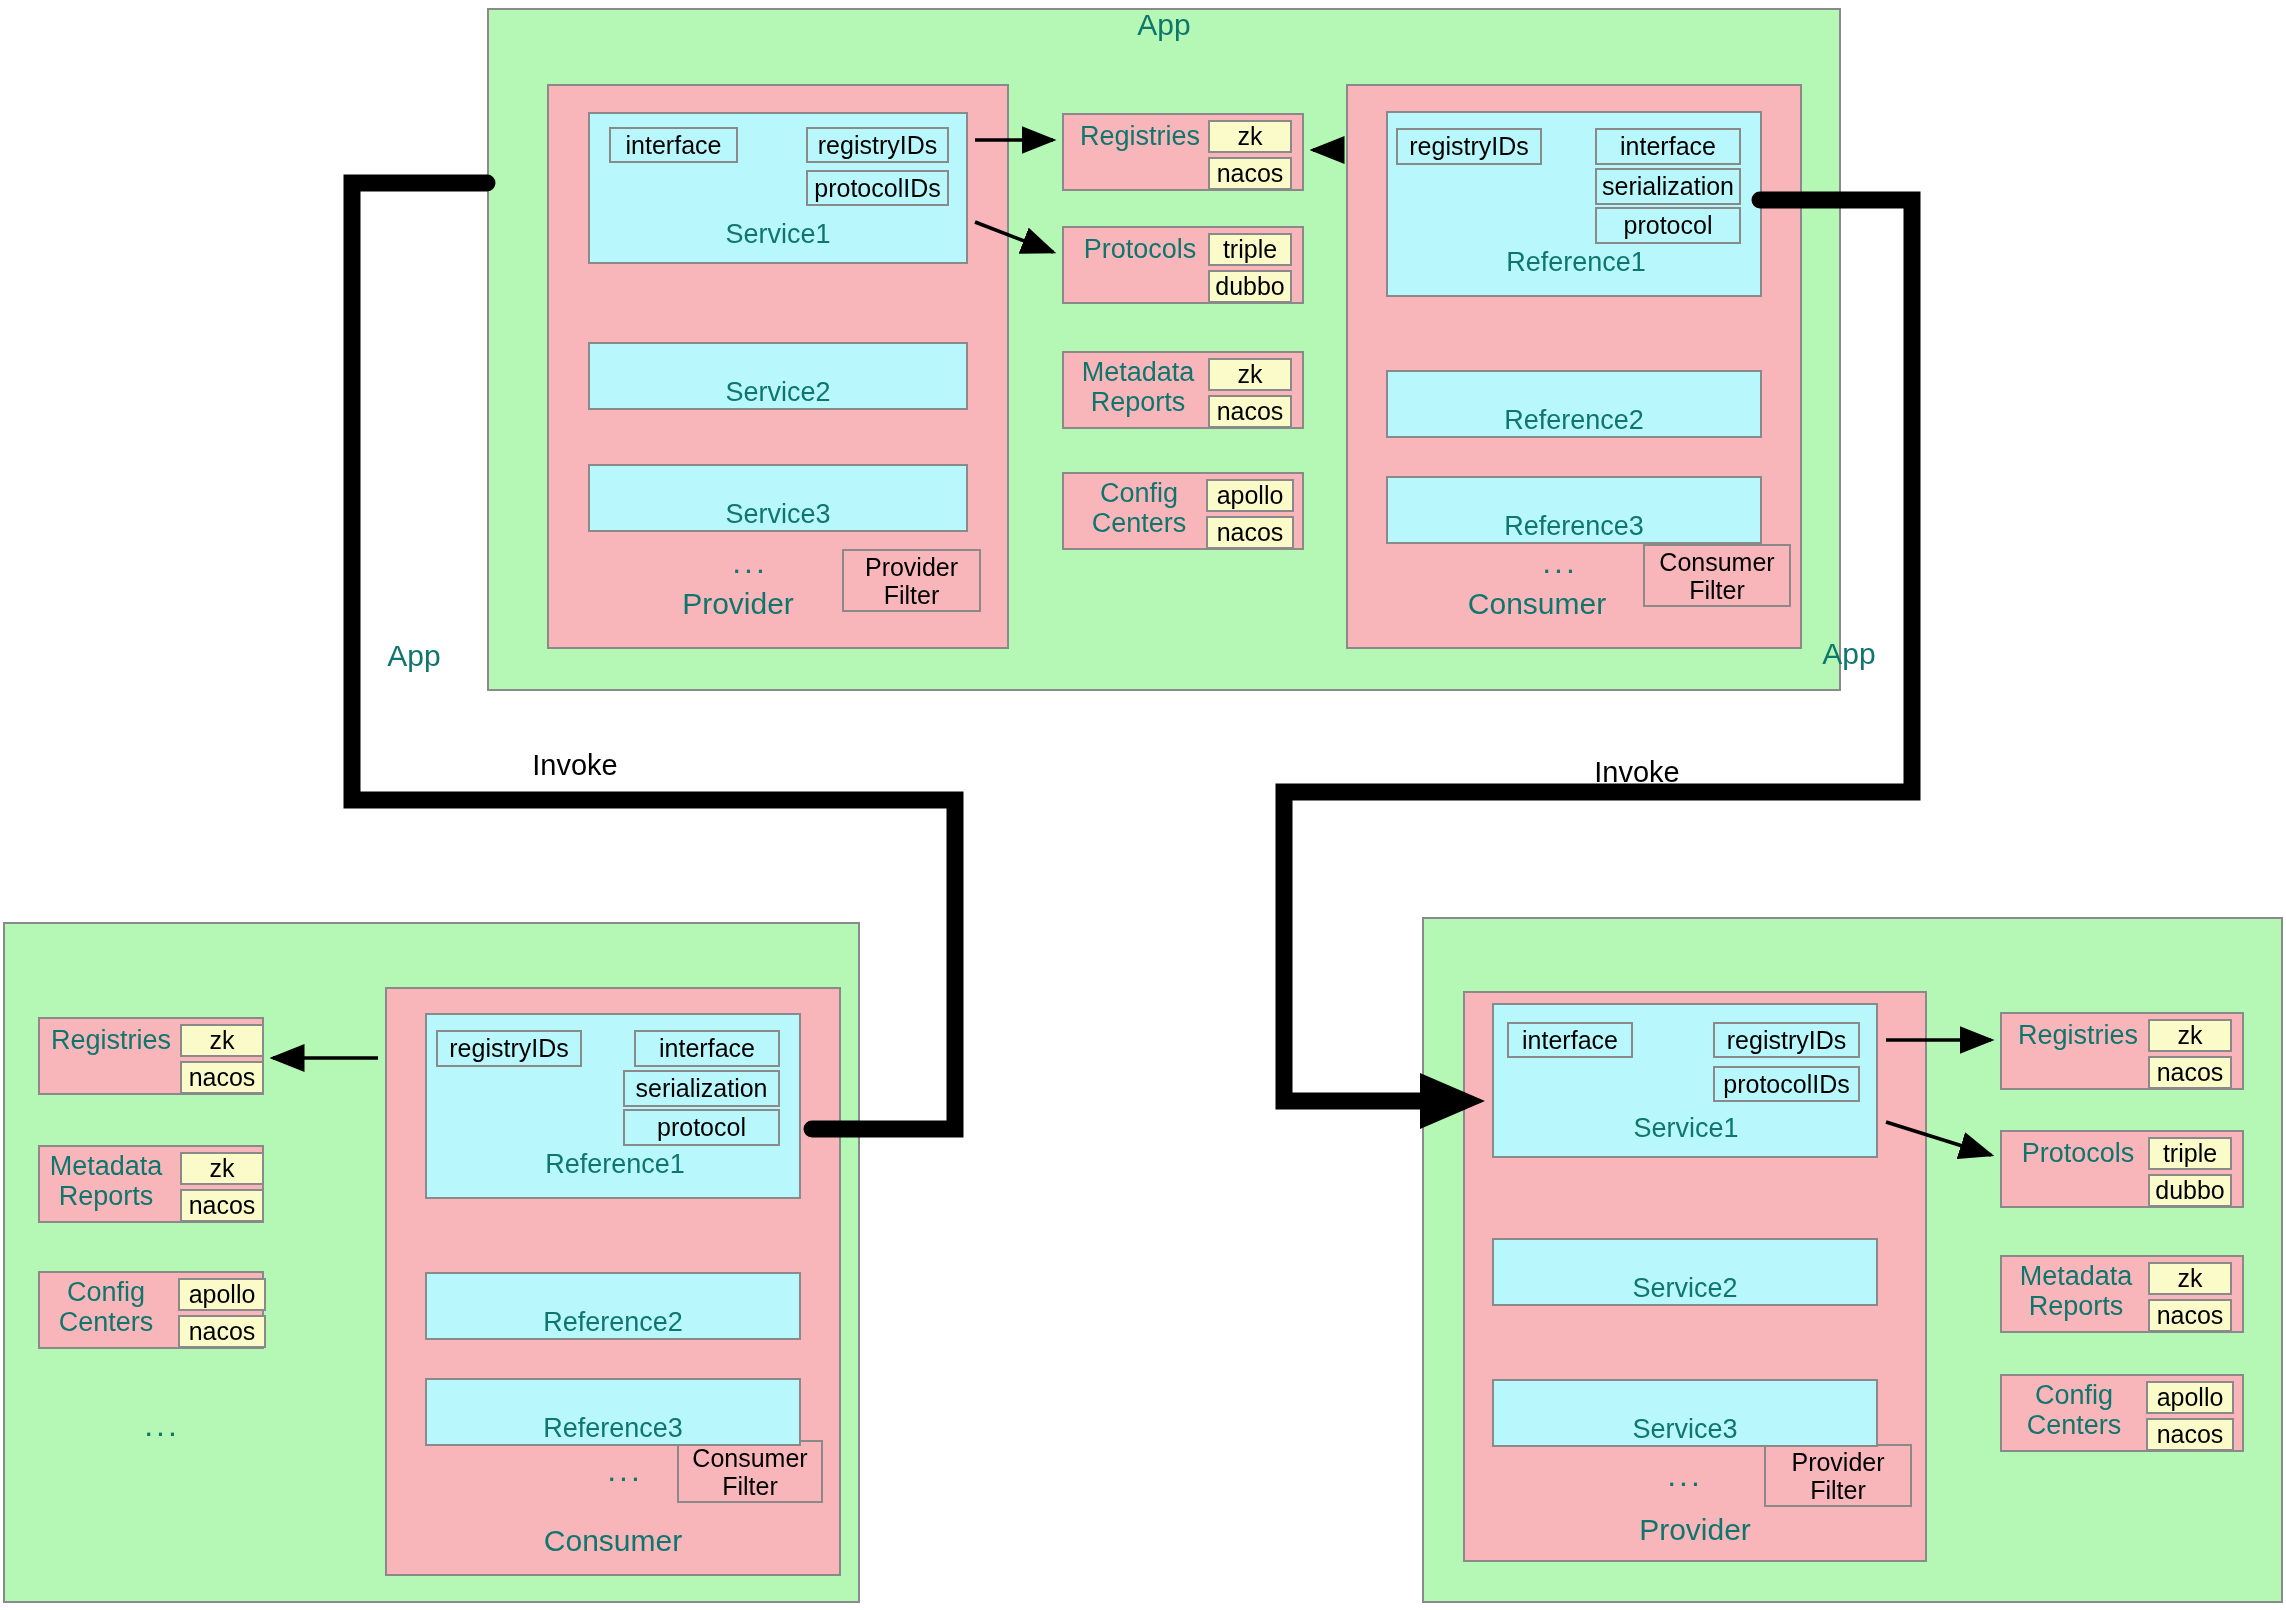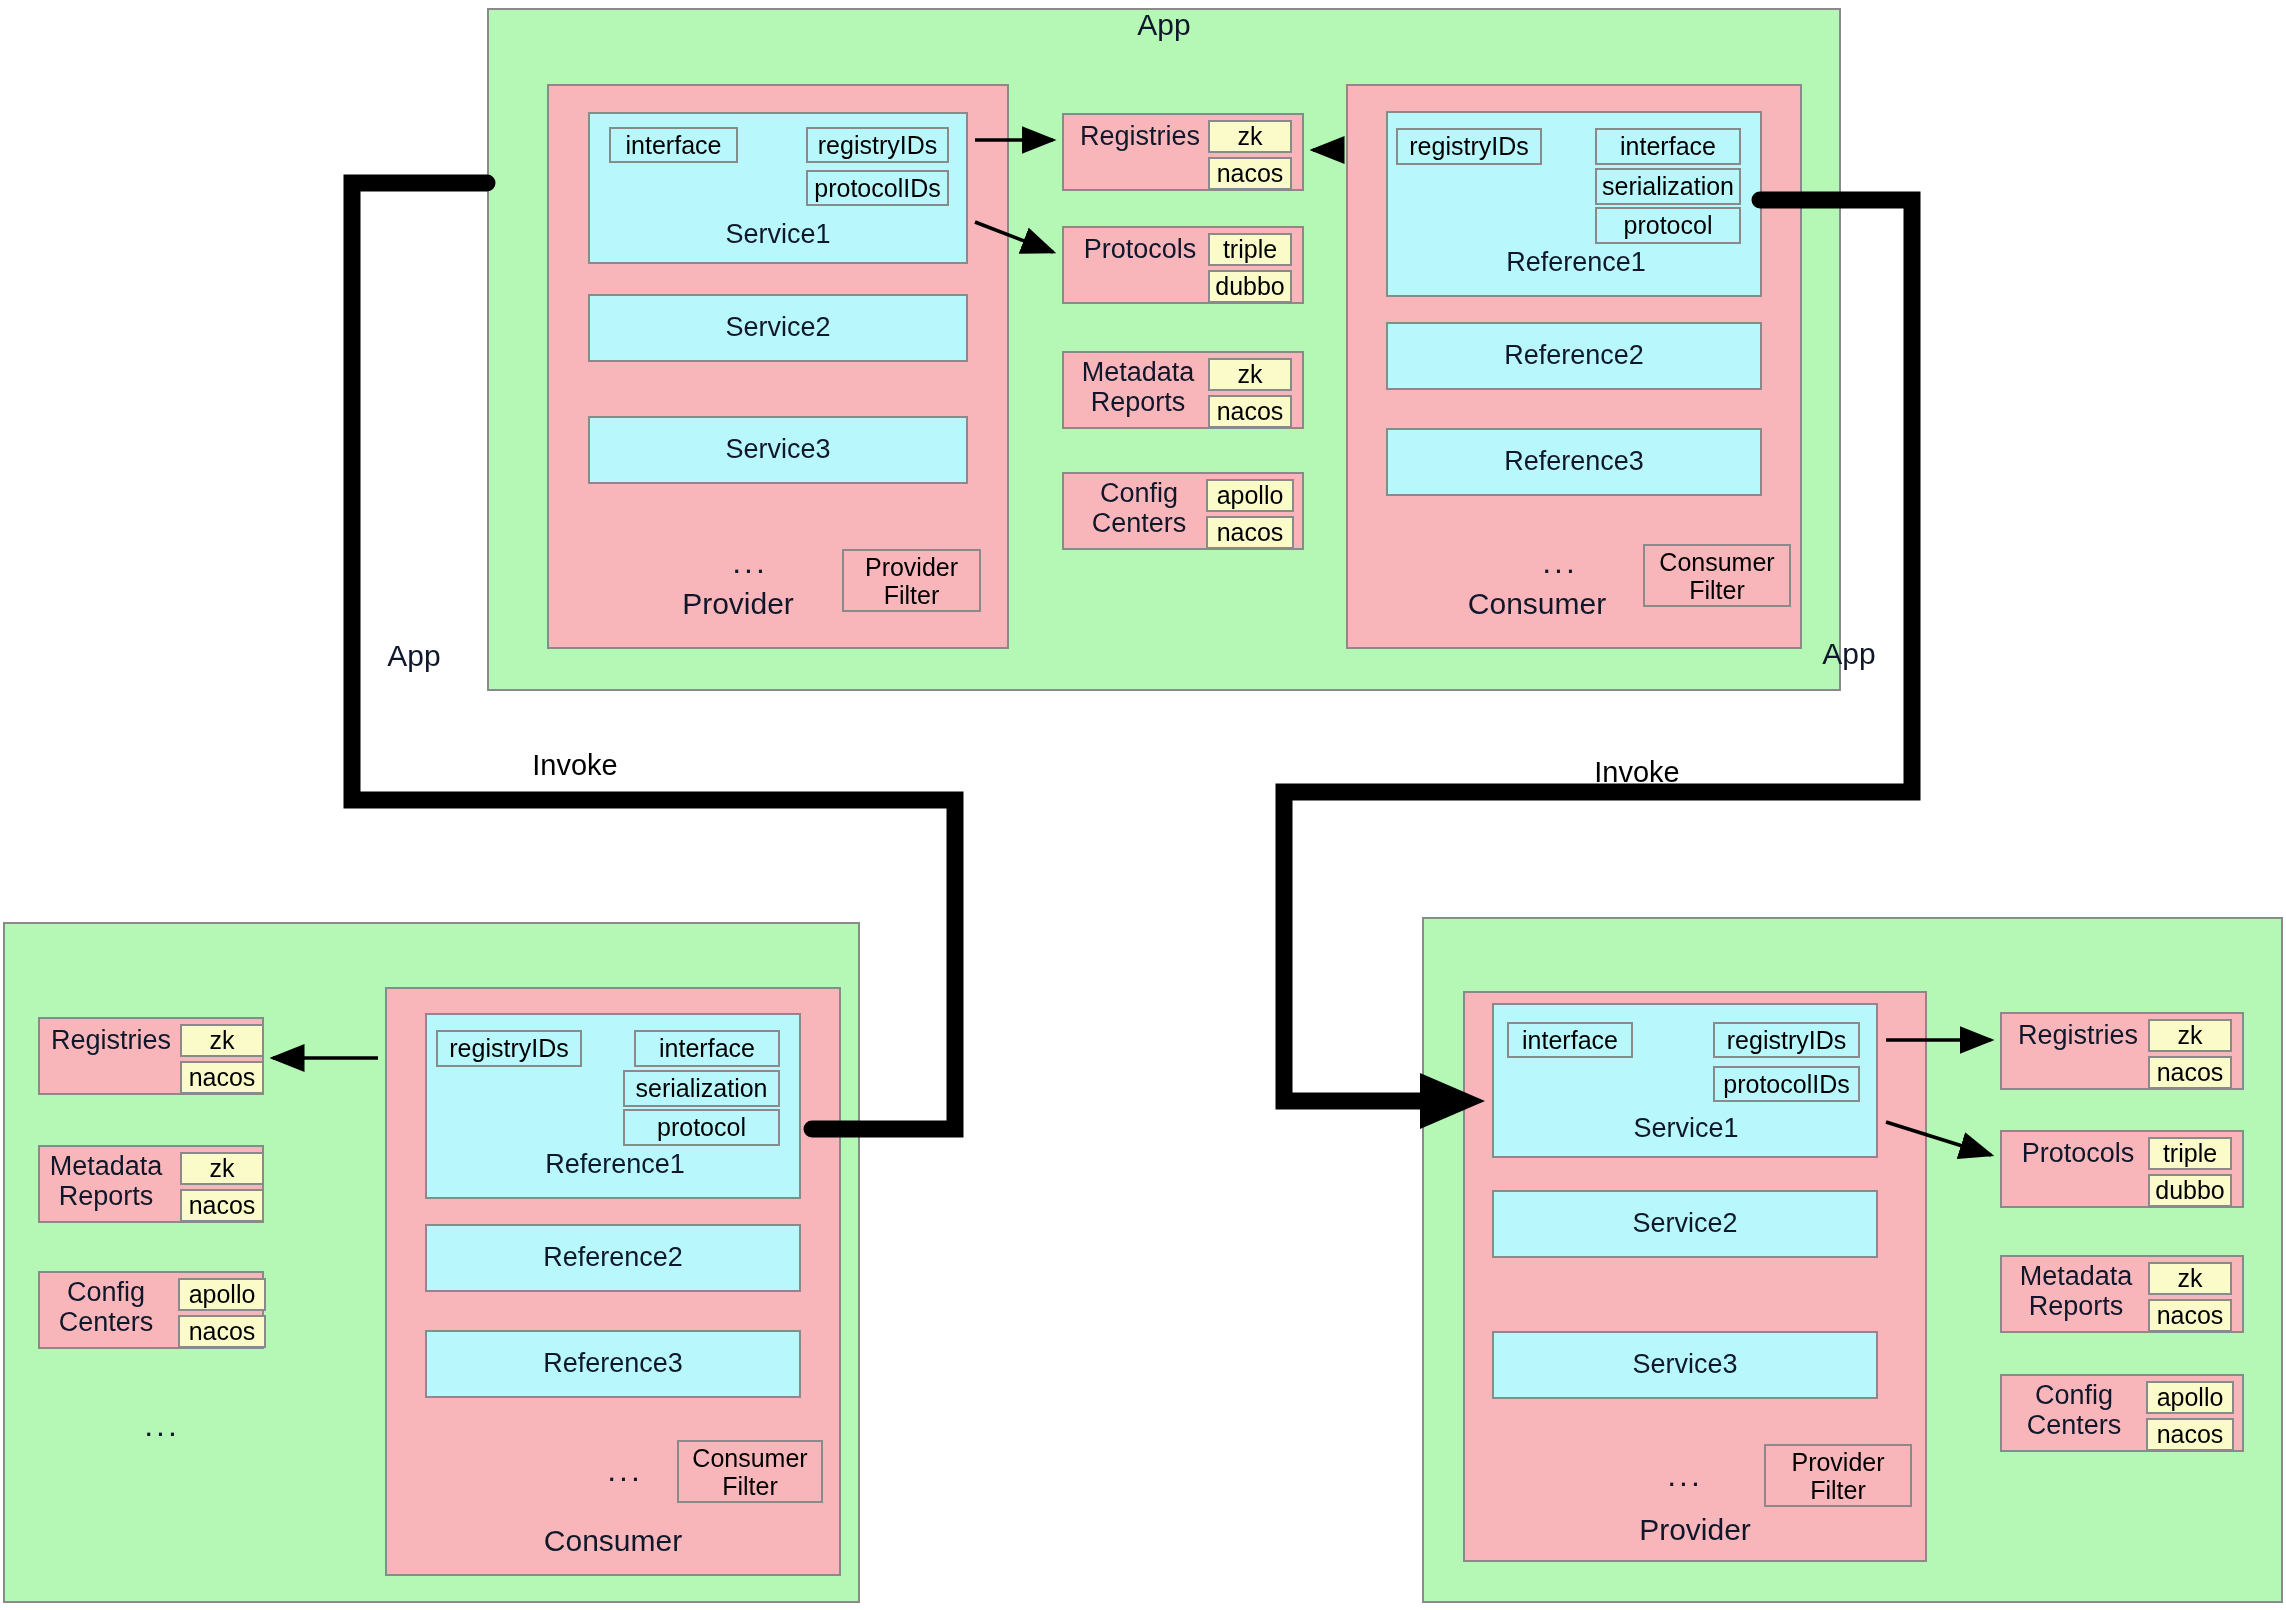--- a/index.html
+++ b/index.html
@@ -59,31 +59,31 @@
     border: 2px solid #8a8a8a;
     display: flex;
     align-items: center;
     justify-content: center;
     text-align: center;
     font-size: 25px;
     color: #000;
     line-height: 1.12;
   }
   .lbl {
-    color: #0f172a;
+    color: #0f766e;
     white-space: pre;
     line-height: 1.1;
   }
   .lbl-app      { font-size: 30px; }
   .lbl-role     { font-size: 30px; }
   .lbl-svc      { font-size: 27px; }
   .lbl-infra    { font-size: 27px; text-align: center; }
   .lbl-ellipsis { font-size: 32px; letter-spacing: 3px; }
 
-  .center-x { display: flex; align-items: center; justify-content: center; }
+  .center-x { display: flex; align-items: flex-end; justify-content: center; margin-top: 48px; }
 
   svg.overlay {
     position: absolute;
     left: 0; top: 0;
     width: 2286px;
     height: 1610px;
     pointer-events: none;
   }
 </style>
 </head>

